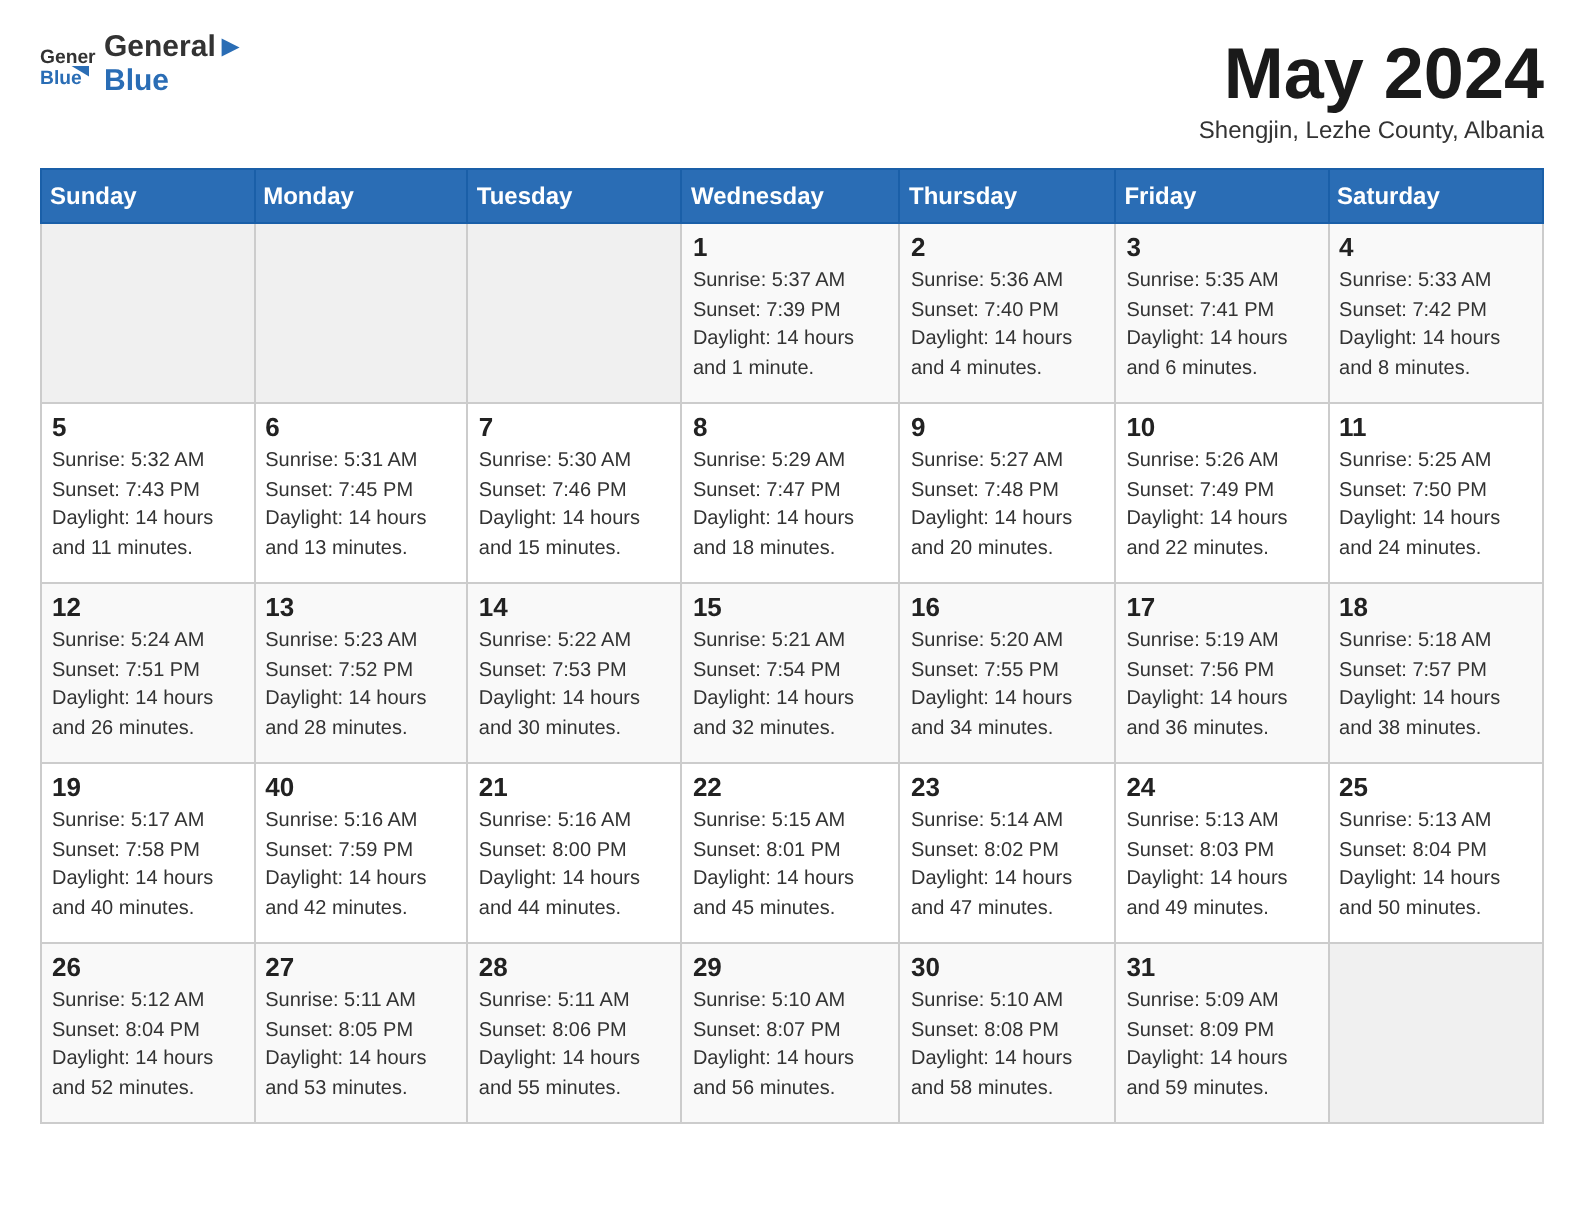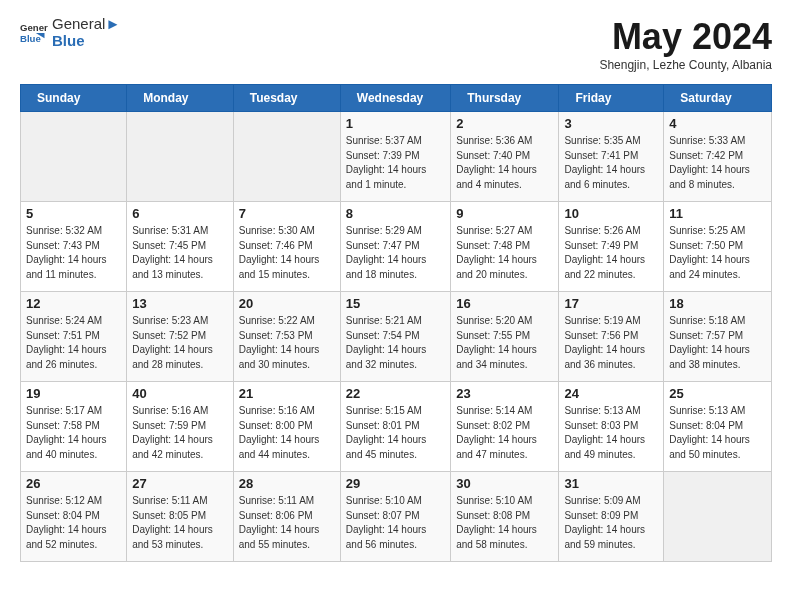--- a/index.html
+++ b/index.html
@@ -29,21 +29,21 @@
     .title-month { font-size: 36px; font-weight: bold; color: #1a1a1a; }
     .title-location { font-size: 12px; color: #333; }
     .calendar {
       width: 100%;
       border-collapse: collapse;
       font-size: 11px;
     }
     .calendar thead tr th {
       background-color: #2a6db5;
       color: #fff;
-      padding: 6px 16px;
+      padding: 6px 4px;
       text-align: left;
       font-size: 12px;
       font-weight: bold;
       border: 1px solid #1a5fa8;
     }
     .calendar tbody tr td {
       border: 1px solid #ccc;
       vertical-align: top;
       padding: 4px 5px;
       width: 113px;
@@ -74,21 +74,21 @@
 <body>
 
 <div class="header">
   <div class="logo">
     <svg class="logo-icon" viewBox="0 0 32 32" xmlns="http://www.w3.org/2000/svg">
       <text x="0" y="14" font-size="11" font-weight="bold" fill="#333">General</text>
       <polygon points="18,16 28,16 28,22" fill="#2a6db5"></polygon>
       <text x="0" y="26" font-size="11" font-weight="bold" fill="#2a6db5">Blue</text>
     </svg>
     <div>
-      <div style="font-size:15px;font-weight:normal;color:#333;line-height:1.1;">
+      <div style="font-size:15px;font-weight:bold;color:#333;line-height:1.1;">
         <span style="color:#333;">General</span><span style="color:#2a6db5;">►</span>
       </div>
       <div style="font-size:15px;font-weight:bold;color:#2a6db5;line-height:1.1;">Blue</div>
     </div>
   </div>
   <div class="title-block">
     <div class="title-month">May 2024</div>
     <div class="title-location">Shengjin, Lezhe County, Albania</div>
   </div>
 </div>
@@ -160,21 +160,21 @@
       <tr>
         <td>
         <span class="day-num">12</span>
         <span class="day-detail">Sunrise: 5:24 AM<br>Sunset: 7:51 PM<br>Daylight: 14 hours and 26 minutes.</span>
       </td>
         <td>
         <span class="day-num">13</span>
         <span class="day-detail">Sunrise: 5:23 AM<br>Sunset: 7:52 PM<br>Daylight: 14 hours and 28 minutes.</span>
       </td>
         <td>
-        <span class="day-num">20</span>
+        <span class="day-num">14</span>
         <span class="day-detail">Sunrise: 5:22 AM<br>Sunset: 7:53 PM<br>Daylight: 14 hours and 30 minutes.</span>
       </td>
         <td>
         <span class="day-num">15</span>
         <span class="day-detail">Sunrise: 5:21 AM<br>Sunset: 7:54 PM<br>Daylight: 14 hours and 32 minutes.</span>
       </td>
         <td>
         <span class="day-num">16</span>
         <span class="day-detail">Sunrise: 5:20 AM<br>Sunset: 7:55 PM<br>Daylight: 14 hours and 34 minutes.</span>
       </td>

